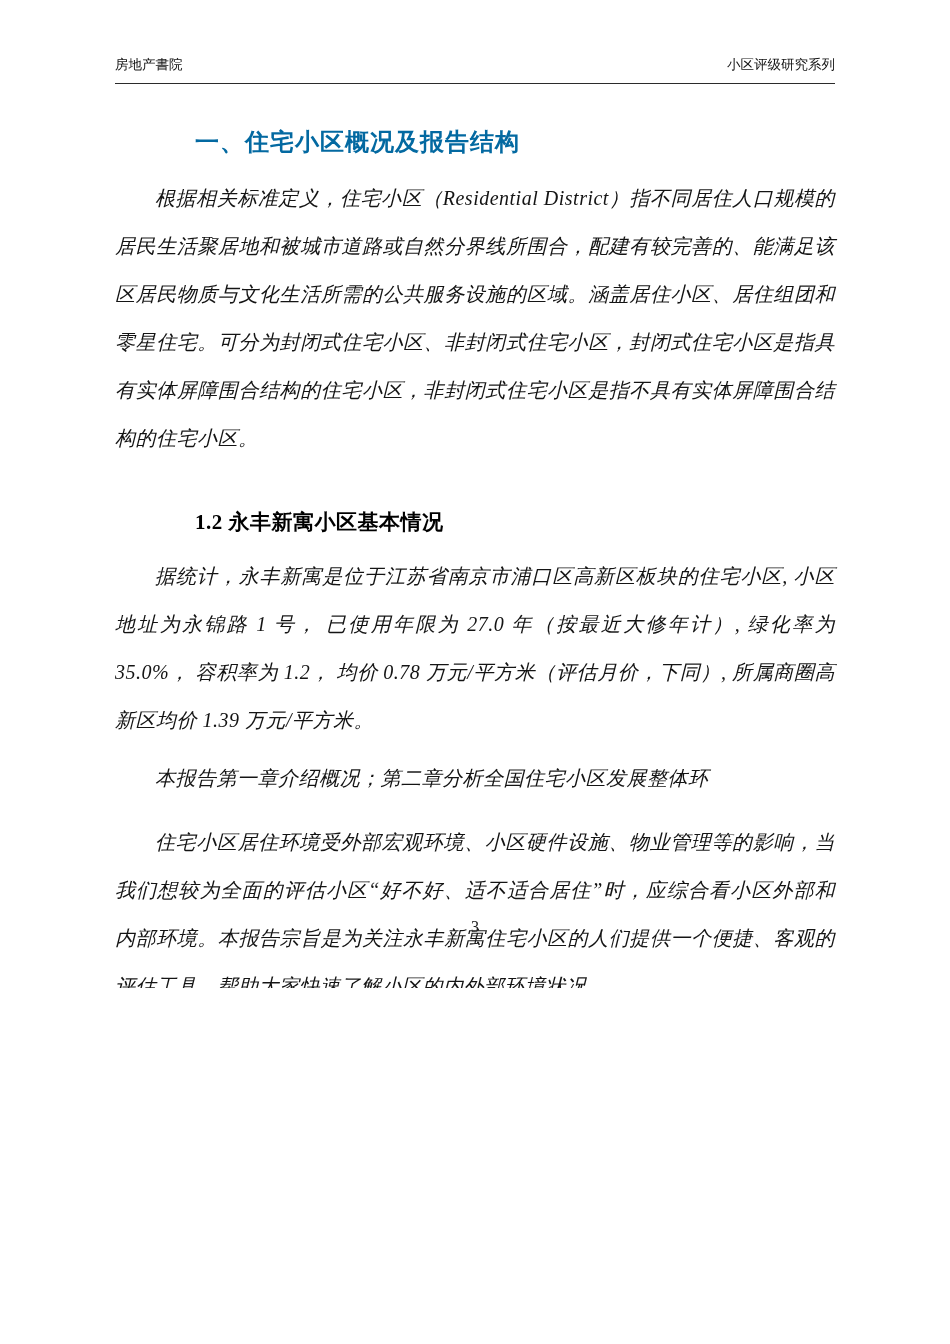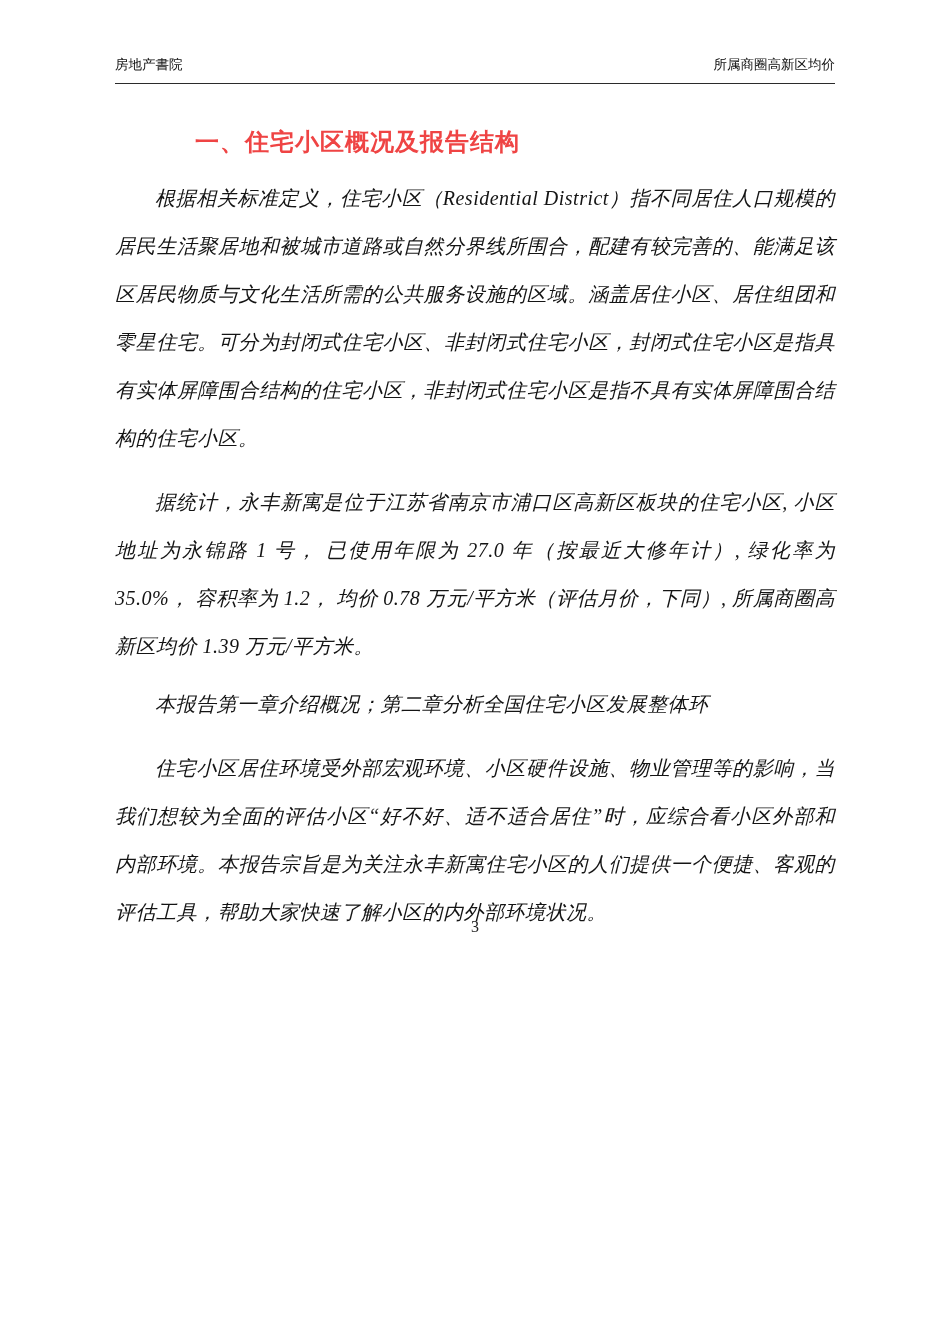--- a/index.html
+++ b/index.html
@@ -25,21 +25,21 @@
     font-family: "Liberation Sans", "DejaVu Sans", sans-serif;
     font-size: 13.5px;
     color: #111111;
     padding-bottom: 9px;
     border-bottom: 1.2px solid #2b2b2b;
   }
   .chapter-title {
     font-size: 24px;
     font-weight: bold;
     margin: 42px 0 0 80px;
-    color: #ef4444;
+    color: #0369a1;
     letter-spacing: 1px;
   }
   .section-title {
     font-size: 21px;
     font-weight: bold;
     margin: 46px 0 0 80px;
     color: #000000;
     letter-spacing: 0.5px;
   }
   .body-para {
@@ -67,27 +67,28 @@
     font-family: "Liberation Serif", "DejaVu Serif", serif;
   }
 </style>
 </head>
 <body>
 
 <div class="page">
 
   <div class="doc-header">
     <span>房地产書院</span>
-    <span>所属商圈高新区均价</span>
+    <span>小区评级研究系列</span>
   </div>
 
   <div class="chapter-title">一、住宅小区概况及报告结构</div>
 
   <p class="body-para">根据相关标准定义，住宅小区（Residential District）指不同居住人口规模的居民生活聚居地和被城市道路或自然分界线所围合，配建有较完善的、能满足该区居民物质与文化生活所需的公共服务设施的区域。涵盖居住小区、居住组团和零星住宅。可分为封闭式住宅小区、非封闭式住宅小区，封闭式住宅小区是指具有实体屏障围合结构的住宅小区，非封闭式住宅小区是指不具有实体屏障围合结构的住宅小区。</p>
 
+  <div class="section-title">1.2 永丰新寓小区基本情况</div>
   <p class="body-para">据统计，永丰新寓是位于江苏省南京市浦口区高新区板块的住宅小区, 小区地址为永锦路 1 号， 已使用年限为 27.0 年（按最近大修年计）, 绿化率为 35.0%， 容积率为 1.2， 均价 0.78 万元/平方米（评估月价，下同）, 所属商圈高新区均价 1.39 万元/平方米。</p>
 
   <p class="body-para tight">本报告第一章介绍概况；第二章分析全国住宅小区发展整体环</p>
   <p class="body-para">住宅小区居住环境受外部宏观环境、小区硬件设施、物业管理等的影响，当我们想较为全面的评估小区“好不好、适不适合居住”时，应综合看小区外部和内部环境。本报告宗旨是为关注永丰新寓住宅小区的人们提供一个便捷、客观的评估工具，帮助大家快速了解小区的内外部环境状况。</p>
 
   <div class="page-footer">3</div>
 
 </div>
 
 </body></html>

